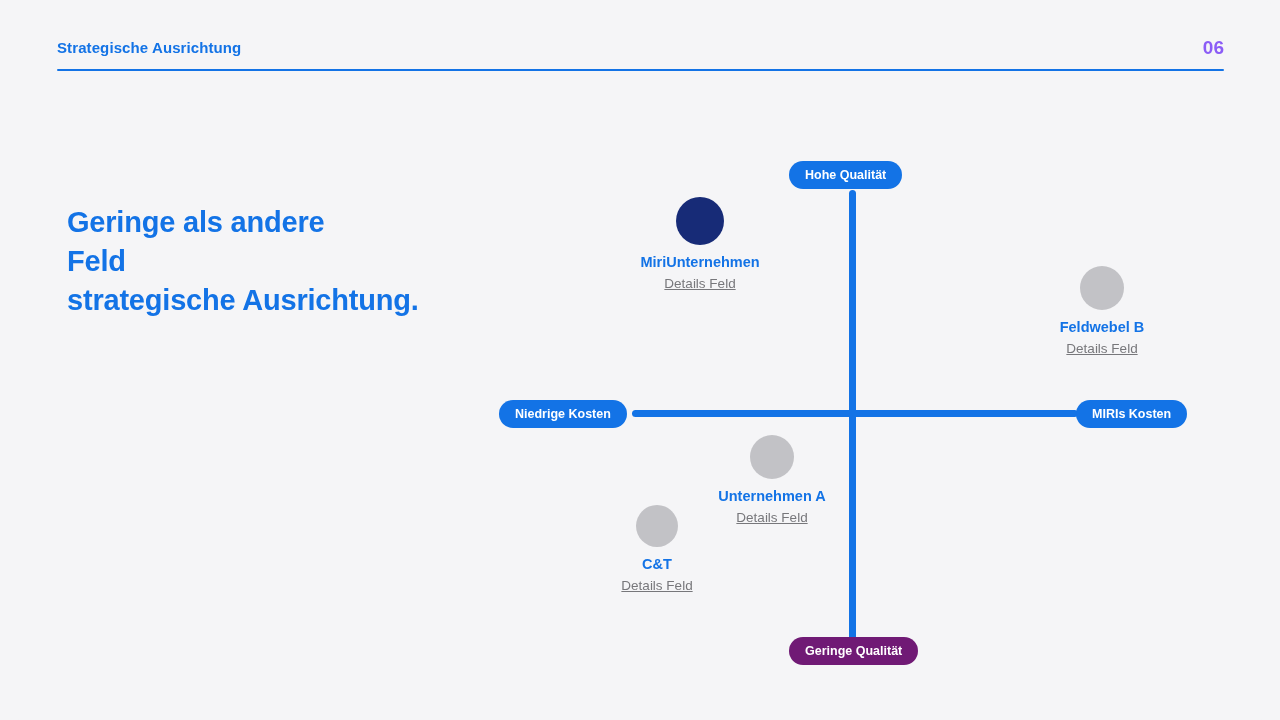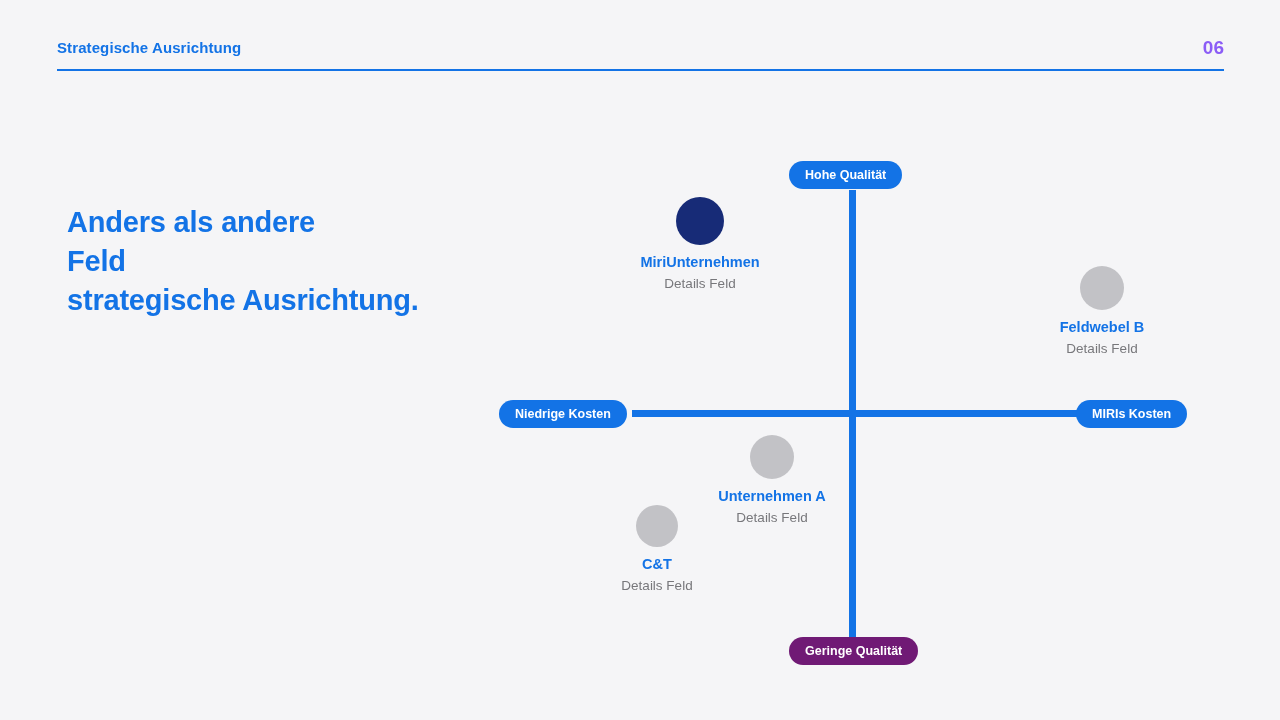--- a/index.html
+++ b/index.html
@@ -1,15 +1,15 @@
 <!DOCTYPE html>
 <html><head>
 <meta charset="utf-8">
 <style>
-  * { margin:0; padding:0; box-sizing:border-box; }
+  * { margin:0; padding:0; box-sizing:border-box;border-radius:20px; }
   html, body {
     width:1280px; height:720px;
     background:#f5f5f7;
     font-family:"Liberation Sans", sans-serif;
     overflow:hidden;
   }
   #slide {
     position:relative;
     width:1280px; height:720px;
     background:#f5f5f7;
@@ -115,40 +115,41 @@
     margin-top:7px;
     white-space:nowrap;
   }
   .node-detail {
     font-size:13.5px;
     font-weight:normal;
     color:#77777b;
     line-height:19px;
     margin-top:2px;
     white-space:nowrap;
+    text-decoration:underline;
   }
 
   #node-0 { left:590px; top:197px; }
   #node-1 { left:992px; top:266px; }
   #node-2 { left:662px; top:435px; }
   #node-3 { left:547px; top:505px; }
 </style>
 </head>
 <body style="background: rgb(245, 245, 247);">
 
 <div id="slide">
 
   <div id="header">
     <div id="header-title">Strategische Ausrichtung</div>
     <div id="header-page">06</div>
     <div id="header-rule" style="background: rgb(19, 115, 230);"></div>
   </div>
 
   <div id="headline">
-    <span class="hl-line">Anders als andere</span>
+    <span class="hl-line">Geringe als andere</span>
     <span class="hl-line">Feld</span>
     <span class="hl-line">strategische Ausrichtung.</span>
   </div>
 
   <div id="chart">
 
     <div id="axis-vertical" class="axis" style="background: rgb(19, 115, 230);"></div>
     <div id="axis-horizontal" class="axis" style="background: rgb(19, 115, 230);"></div>
 
     <div id="pill-top" class="pill" style="background: rgb(19, 115, 230);">Hohe Qualität</div>

